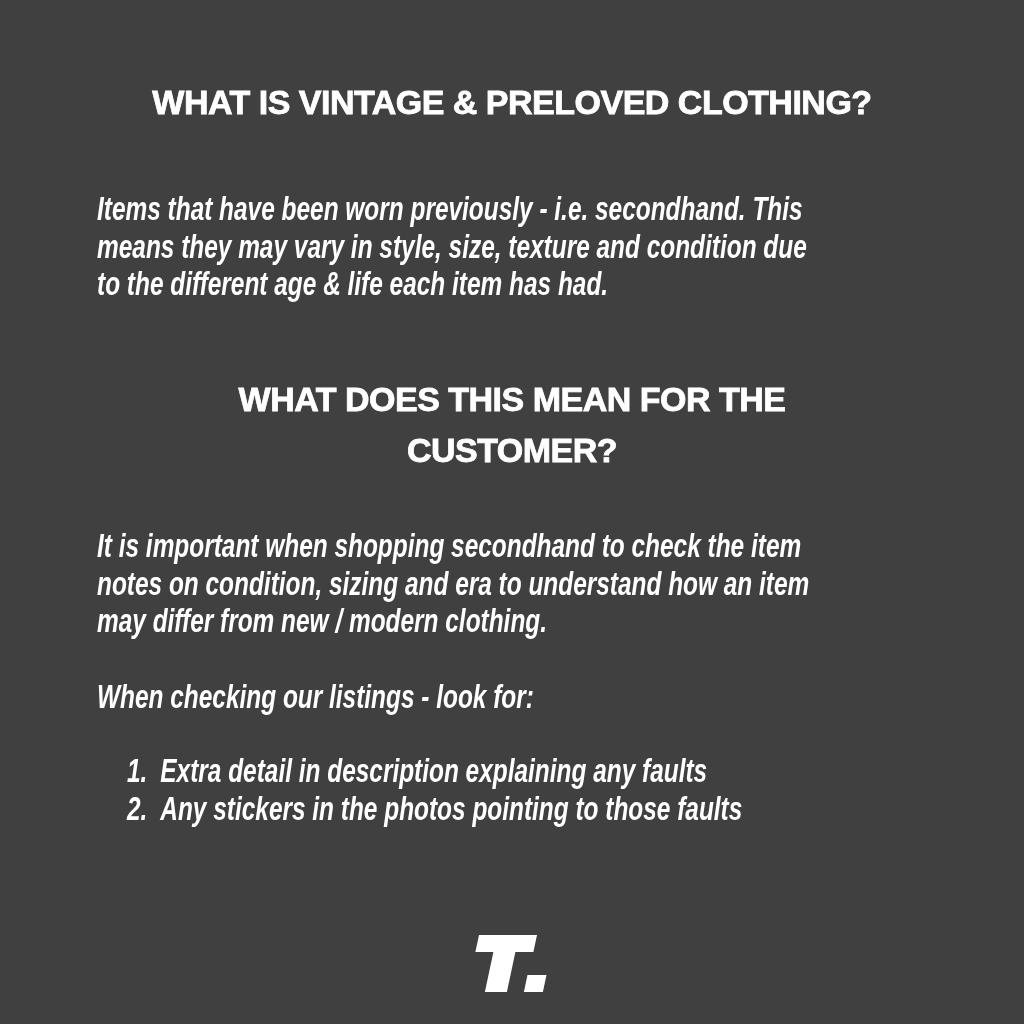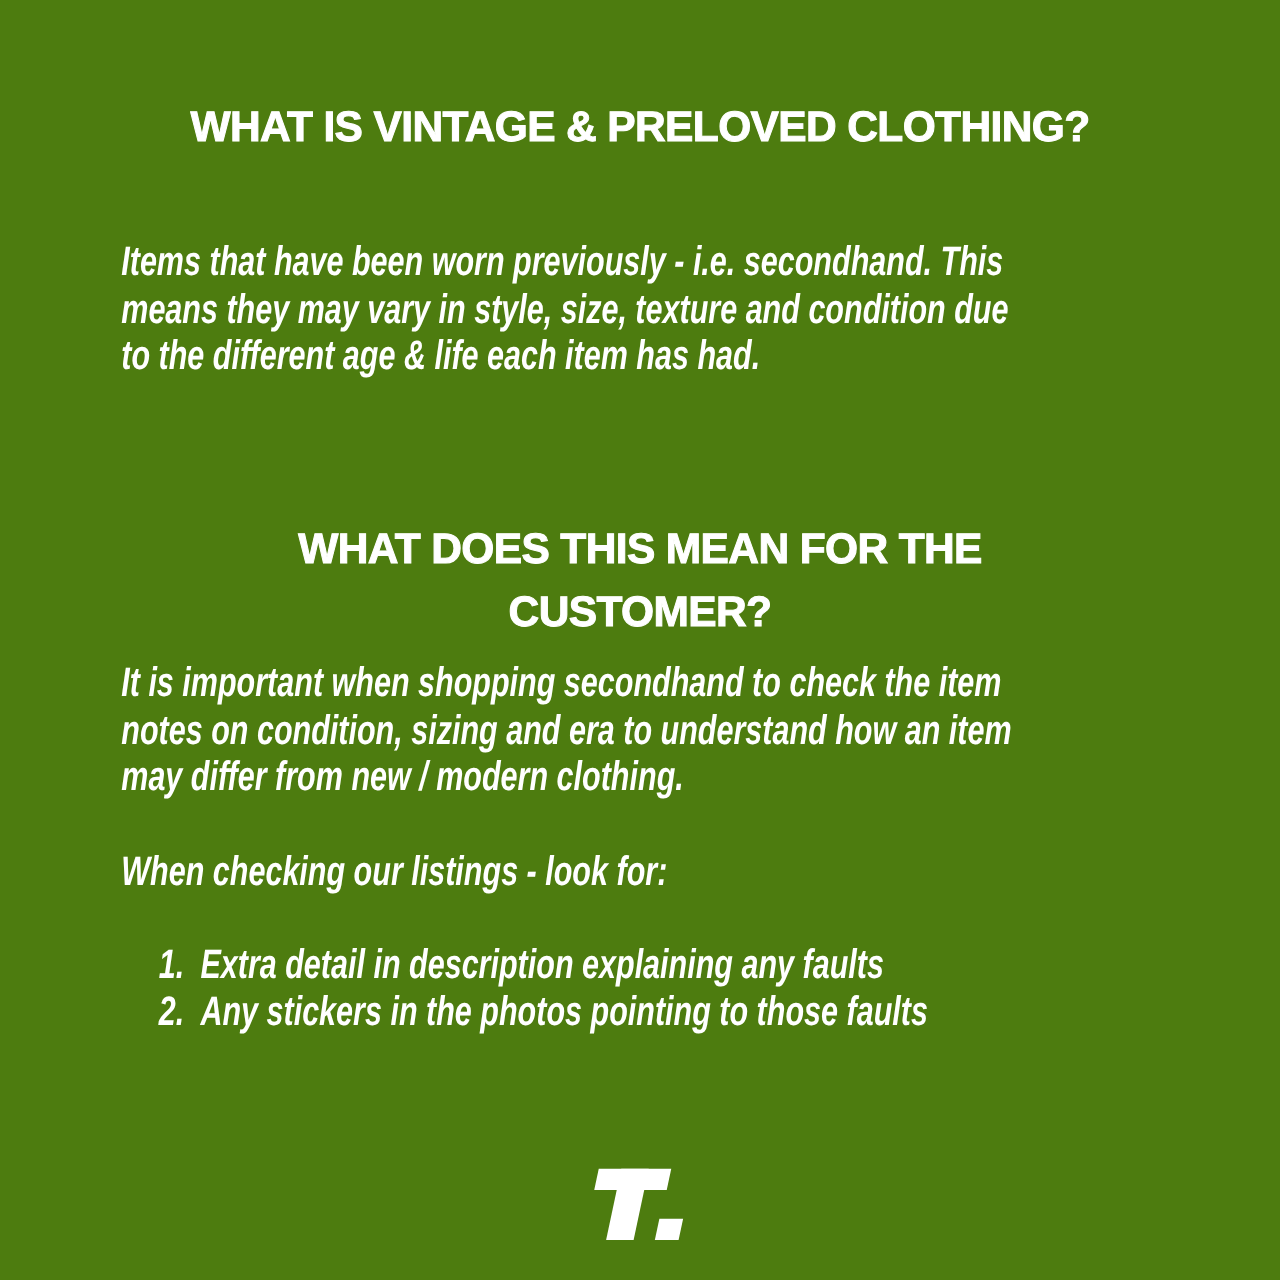--- a/index.html
+++ b/index.html
@@ -4,40 +4,40 @@
 <style>
   html, body {
     margin: 0;
     padding: 0;
     background: #000;
   }
   .canvas {
     position: relative;
     width: 1024px;
     height: 1024px;
-    background: #4d7c0f;
+    background: #404040;
     overflow: hidden;
     font-family: "Liberation Sans", sans-serif;
     color: #ffffff;
   }
   .heading {
     position: absolute;
     left: 0;
     width: 1024px;
     text-align: center;
     font-weight: 700;
     font-size: 34px;
     letter-spacing: -0.5px;
     line-height: 1.1;
     white-space: pre-line;
     -webkit-text-stroke: 0.8px #ffffff;
     margin: 0;
   }
   .h1 { top: 84px; }
-  .h2 { top: 374px; line-height: 51px; margin-top: 40px; }
+  .h2 { top: 374px; line-height: 51px; }
   .bodyblock {
     position: absolute;
     left: 97px;
     width: 1130px;
     font-weight: 700;
     font-style: italic;
     font-size: 33px;
     line-height: 37.5px;
     white-space: pre-line;
     transform: scaleX(0.74);

